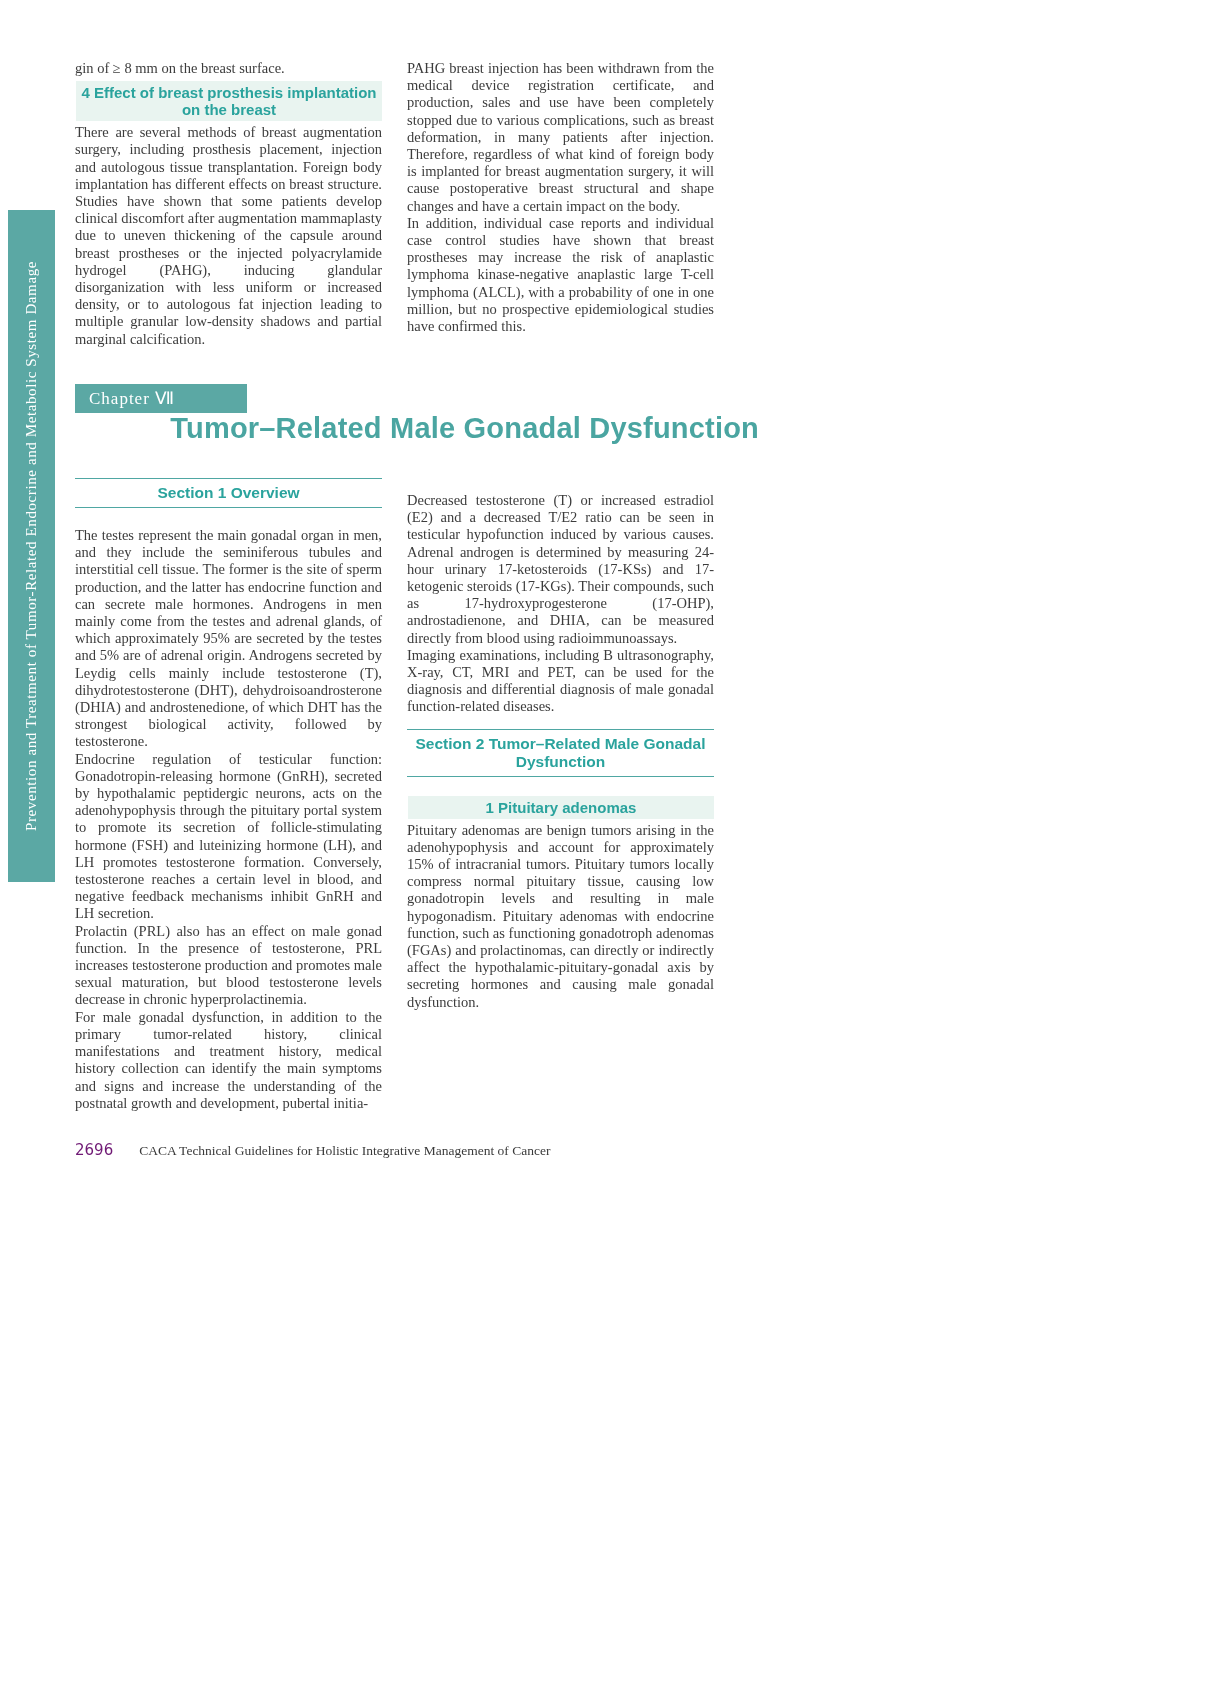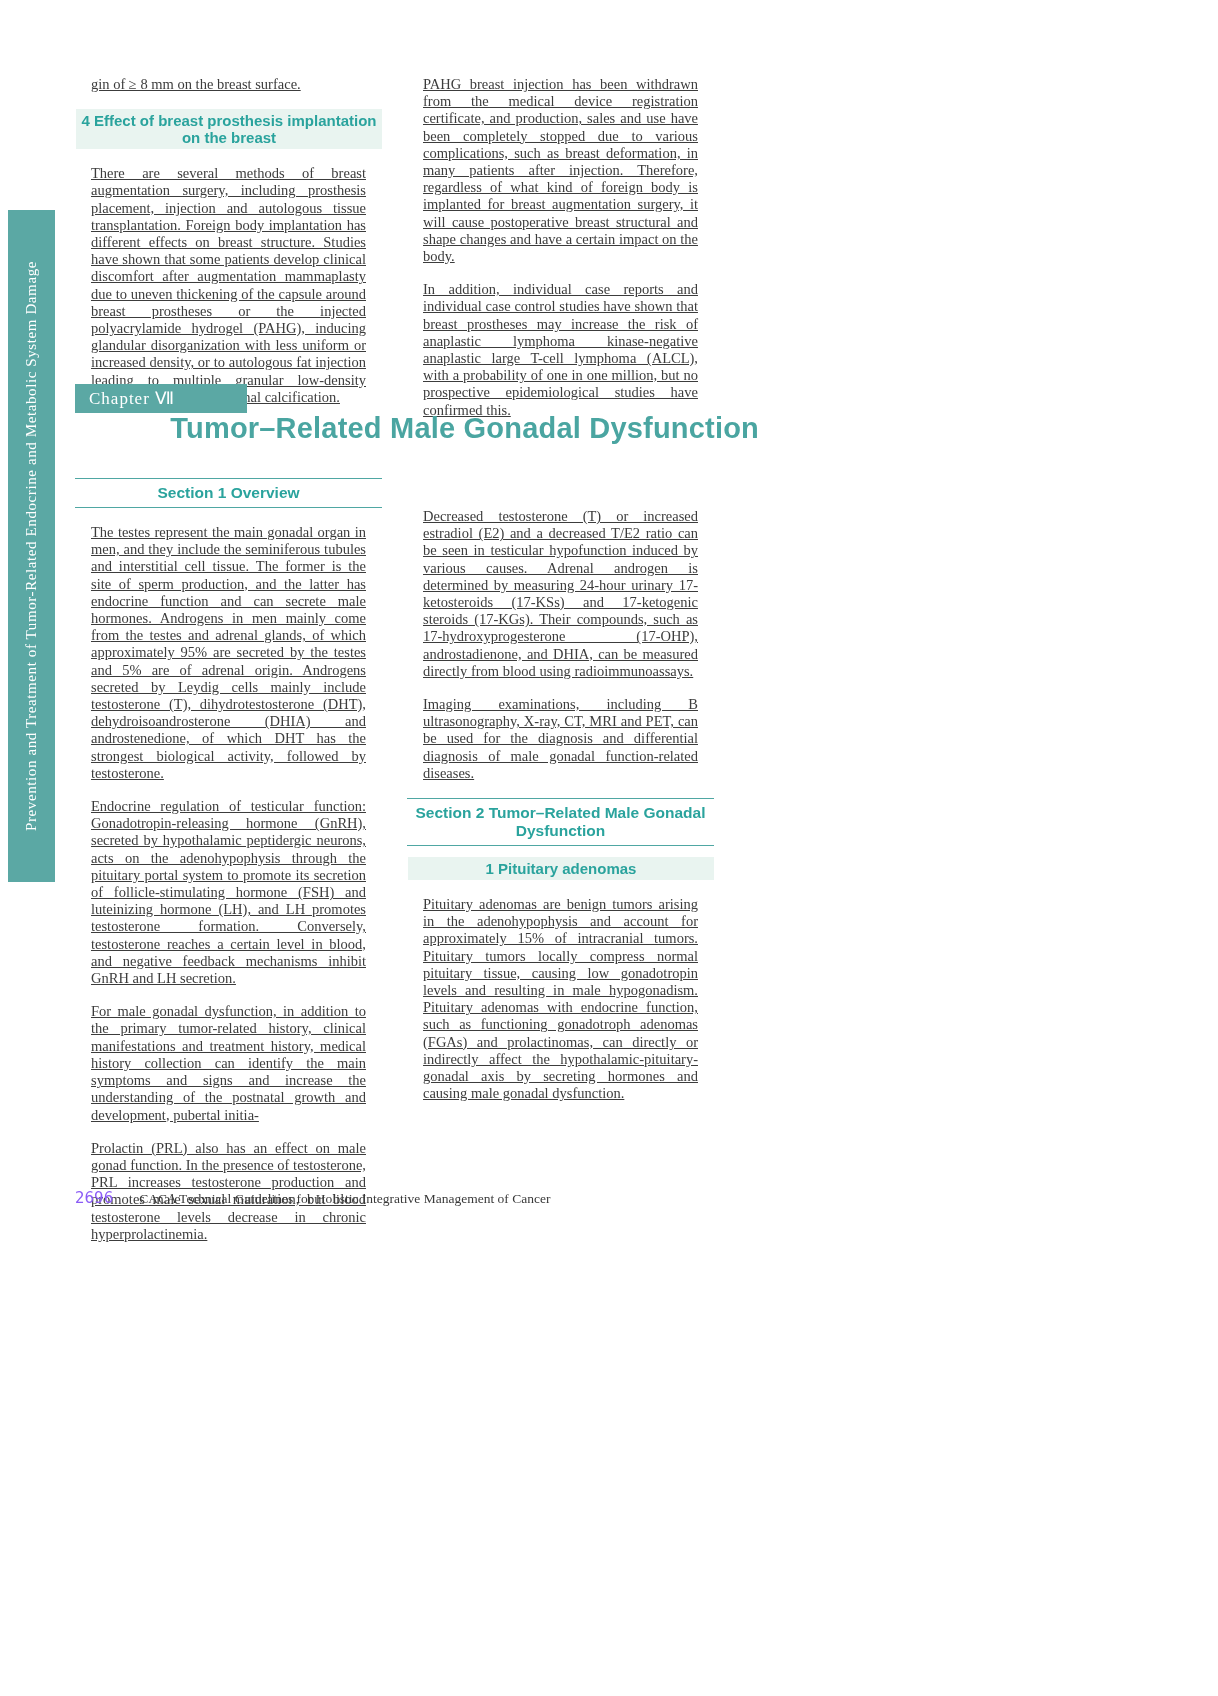--- a/index.html
+++ b/index.html
@@ -14,21 +14,21 @@
 
   
   .col {
     position:absolute;
     width:307px;
     text-align:justify;
     font-size:14.5px;
     line-height:17.2px;
     color:#3c3c3c;
   }
-  .col p { margin:16px;text-decoration:underline; }
+  .col p { margin:0; }
 
   #intro-left  { left:75px;  top:60px; }
   #intro-right { left:407px; top:60px; }
   #main-left   { left:75px;  top:478px; }
   #main-right  { left:407px; top:492px; }
 
   .lead-line { text-align:left; }
 
   
   .subhead {
@@ -47,21 +47,21 @@
   .section-head {
     font-family:"Liberation Sans", sans-serif;
     font-weight:bold;
     color:#2aa39d;
     text-align:center;
     font-size:15.5px;
     line-height:18px;
     border-top:1.5px solid #4fa7a3;
     border-bottom:1.5px solid #4fa7a3;
     padding:5px 2px;
-    margin-bottom:11px;
+    margin-bottom:19px;
   }
   .section-head.second { margin-top:13px; }
 
   
   #chapter-box {
     position:absolute;
     left:75px; top:384px;
     width:158px; height:29px;
     background:#5ba8a4;
     color:#ffffff;
@@ -110,22 +110,21 @@
     position:absolute;
     left:75px; top:1141px;
     width:700px;
     display:flex;
     align-items:baseline;
     gap:26px;
   }
   #footer-page {
     font-family:"DejaVu Sans", sans-serif;
     font-size:15px;
-    color:#8b5cf6;
-    margin-top:48px;
+    color:#701a75;
   }
   #footer-title {
     font-family:"Liberation Serif", serif;
     font-size:13.5px;
     color:#3a3a3a;
   }
 </style>
 </head>
 <body>
 
@@ -147,22 +146,22 @@
 <div id="chapter-box">
   <span>Chapter Ⅶ</span>
 </div>
 
 <div id="chapter-title">Tumor–Related Male Gonadal Dysfunction</div>
 
 <div class="col" id="main-left">
   <div class="section-head">Section 1 Overview</div>
   <p>The testes represent the main gonadal organ in men, and they include the seminiferous tubules and interstitial cell tissue. The former is the site of sperm production, and the latter has endocrine function and can secrete male hormones. Androgens in men mainly come from the testes and adrenal glands, of which approximately 95% are secreted by the testes and 5% are of adrenal origin. Androgens secreted by Leydig cells mainly include testosterone (T), dihydrotestosterone (DHT), dehydroisoandrosterone (DHIA) and androstenedione, of which DHT has the strongest biological activity, followed by testosterone.</p>
   <p>Endocrine regulation of testicular function: Gonadotropin-releasing hormone (GnRH), secreted by hypothalamic peptidergic neurons, acts on the adenohypophysis through the pituitary portal system to promote its secretion of follicle-stimulating hormone (FSH) and luteinizing hormone (LH), and LH promotes testosterone formation. Conversely, testosterone reaches a certain level in blood, and negative feedback mechanisms inhibit GnRH and LH secretion.</p>
+  <p>Prolactin (PRL) also has an effect on male gonad function. In the presence of testosterone, PRL increases testosterone production and promotes male sexual maturation, but blood testosterone levels decrease in chronic hyperprolactinemia.</p>
   <p>For male gonadal dysfunction, in addition to the primary tumor-related history, clinical manifestations and treatment history, medical history collection can identify the main symptoms and signs and increase the understanding of the postnatal growth and development, pubertal initia-</p>
-  <p>Prolactin (PRL) also has an effect on male gonad function. In the presence of testosterone, PRL increases testosterone production and promotes male sexual maturation, but blood testosterone levels decrease in chronic hyperprolactinemia.</p>
 </div>
 
 <div class="col" id="main-right">
   <p>Decreased testosterone (T) or increased estradiol (E2) and a decreased T/E2 ratio can be seen in testicular hypofunction induced by various causes. Adrenal androgen is determined by measuring 24-hour urinary 17-ketosteroids (17-KSs) and 17-ketogenic steroids (17-KGs). Their compounds, such as 17-hydroxyprogesterone (17-OHP), androstadienone, and DHIA, can be measured directly from blood using radioimmunoassays.</p>
   <p>Imaging examinations, including B ultrasonography, X-ray, CT, MRI and PET, can be used for the diagnosis and differential diagnosis of male gonadal function-related diseases.</p>
   <div class="section-head second">Section 2 Tumor–Related Male Gonadal Dysfunction</div>
   <div class="subhead">1 Pituitary adenomas</div>
   <p>Pituitary adenomas are benign tumors arising in the adenohypophysis and account for approximately 15% of intracranial tumors. Pituitary tumors locally compress normal pituitary tissue, causing low gonadotropin levels and resulting in male hypogonadism. Pituitary adenomas with endocrine function, such as functioning gonadotroph adenomas (FGAs) and prolactinomas, can directly or indirectly affect the hypothalamic-pituitary-gonadal axis by secreting hormones and causing male gonadal dysfunction.</p>
 </div>
 

